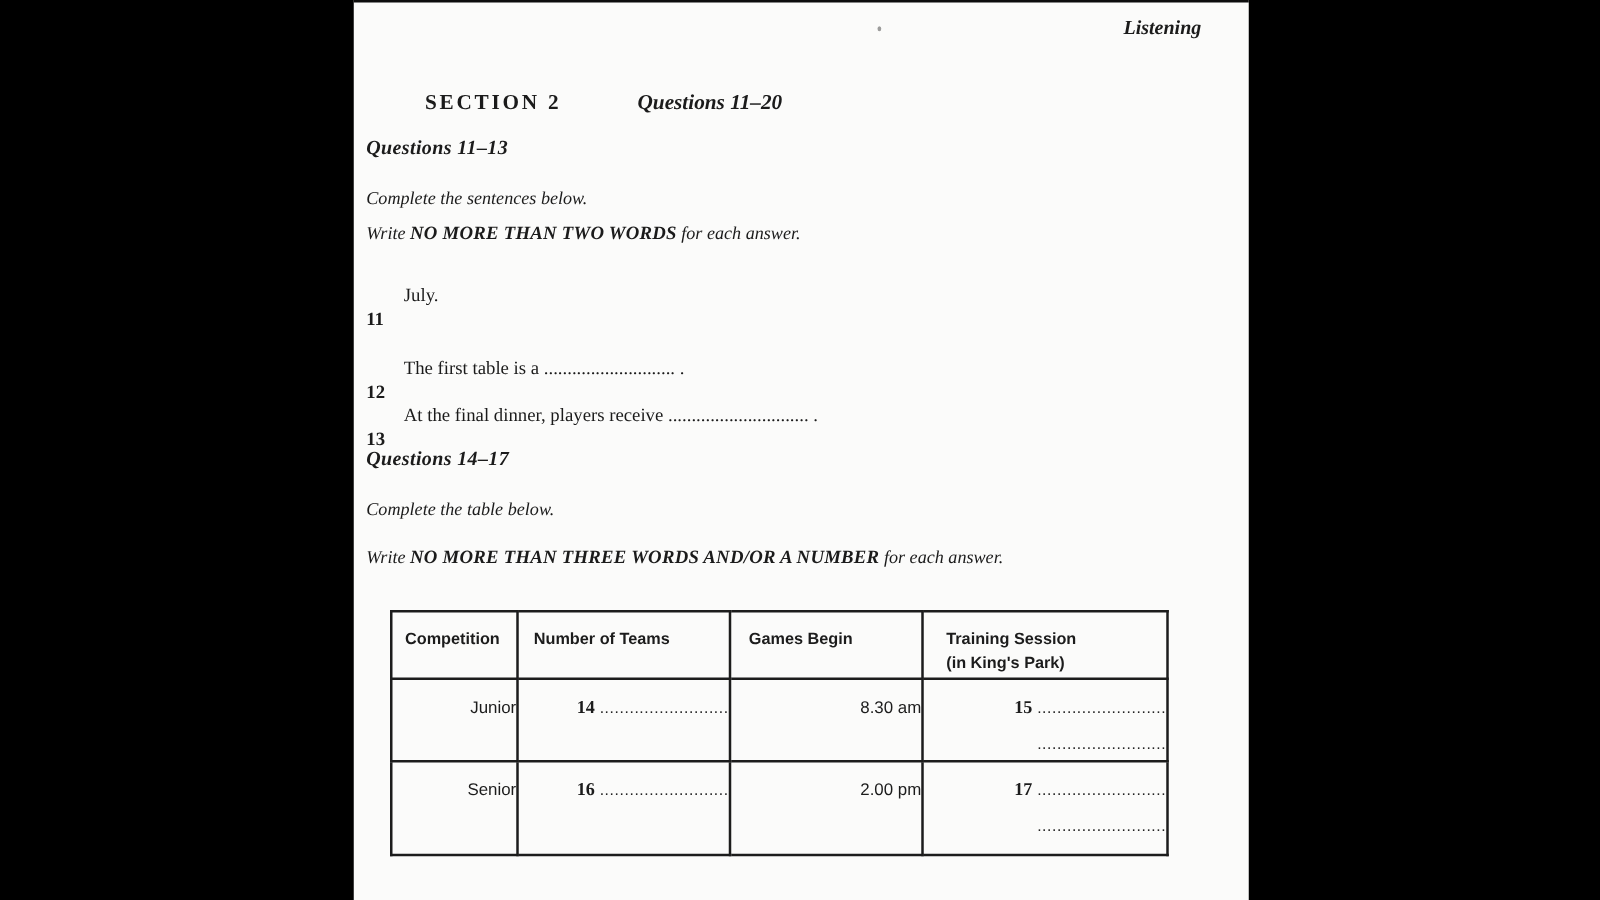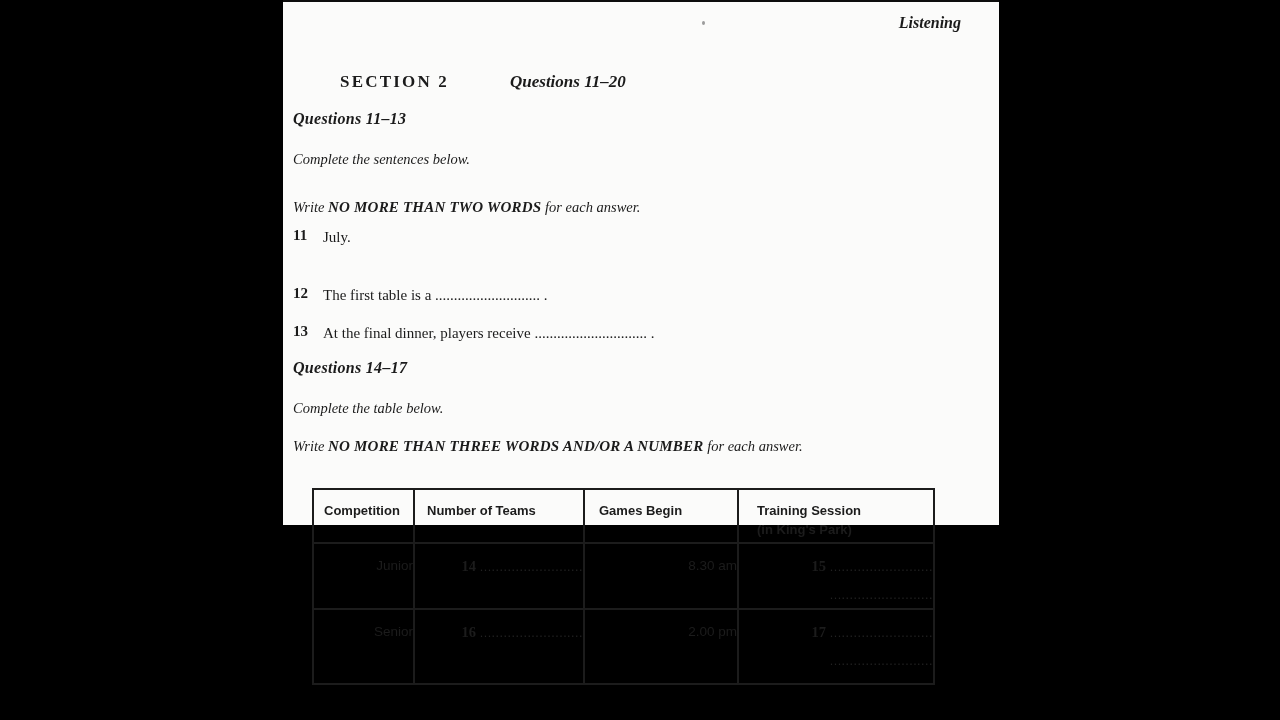--- a/index.html
+++ b/index.html
@@ -6,21 +6,21 @@
   body {
     width: 1280px; height: 720px;
     background: #000;
     position: relative;
     overflow: hidden;
     font-family: "Liberation Serif", serif;
   }
   .page {
     position: absolute;
     left: 283px; top: 0;
-    width: 716px; height: 525px;
+    width: 716px; height: 720px;
     background: #fbfbfa;
     border-top: 2px solid #0d0d0d;
     box-sizing: border-box;
     color: #1b1b1b;
   }
   .abs { position: absolute; }
 
   .corner-label {
     top: 12px; right: 38px;
     font-size: 16px;
@@ -57,21 +57,21 @@
   .rule {
     left: 10px;
     font-size: 14.5px; font-style: italic;
     white-space: nowrap;
   }
   .rule .emph { font-weight: bold; font-size: 15px; letter-spacing: 0.2px; }
 
   .question { left: 10px; display: flex; }
   .qno {
     width: 30px; flex: 0 0 30px;
-    font-size: 15px; font-weight: bold;
+    font-size: 15px; font-weight: bold; margin-top: 21px;
   }
   .qtext { font-size: 15px; line-height: 20px; width: 632px; }
   .qline { display: block; }
 
   .exam-table {
     position: absolute; left: 29px; top: 486px;
     border-collapse: collapse;
     table-layout: fixed;
     font-family: "Liberation Sans", sans-serif;
     color: #1c1c1c;
@@ -117,21 +117,21 @@
   <div class="abs corner-label">Listening</div>
   <div class="abs scan-speck"></div>
 
   <div class="abs section-line">
     <span class="section-title">SECTION 2</span>
     <span class="section-sub">Questions 11–20</span>
   </div>
 
   <div class="abs part-heading" style="top:108px">Questions 11–13</div>
   <div class="abs instruction" style="top:149px">Complete the sentences below.</div>
-  <div class="abs rule" style="top:197px">
+  <div class="abs rule" style="top:177px">
     <span>Write</span>
     <span class="emph">NO MORE THAN TWO WORDS</span>
     <span>for each answer.</span>
   </div>
 
   <div class="abs question" style="top:225px">
     <span class="qno">11</span>
     <span class="qtext">
       <span class="qline">July.</span>
     </span>

